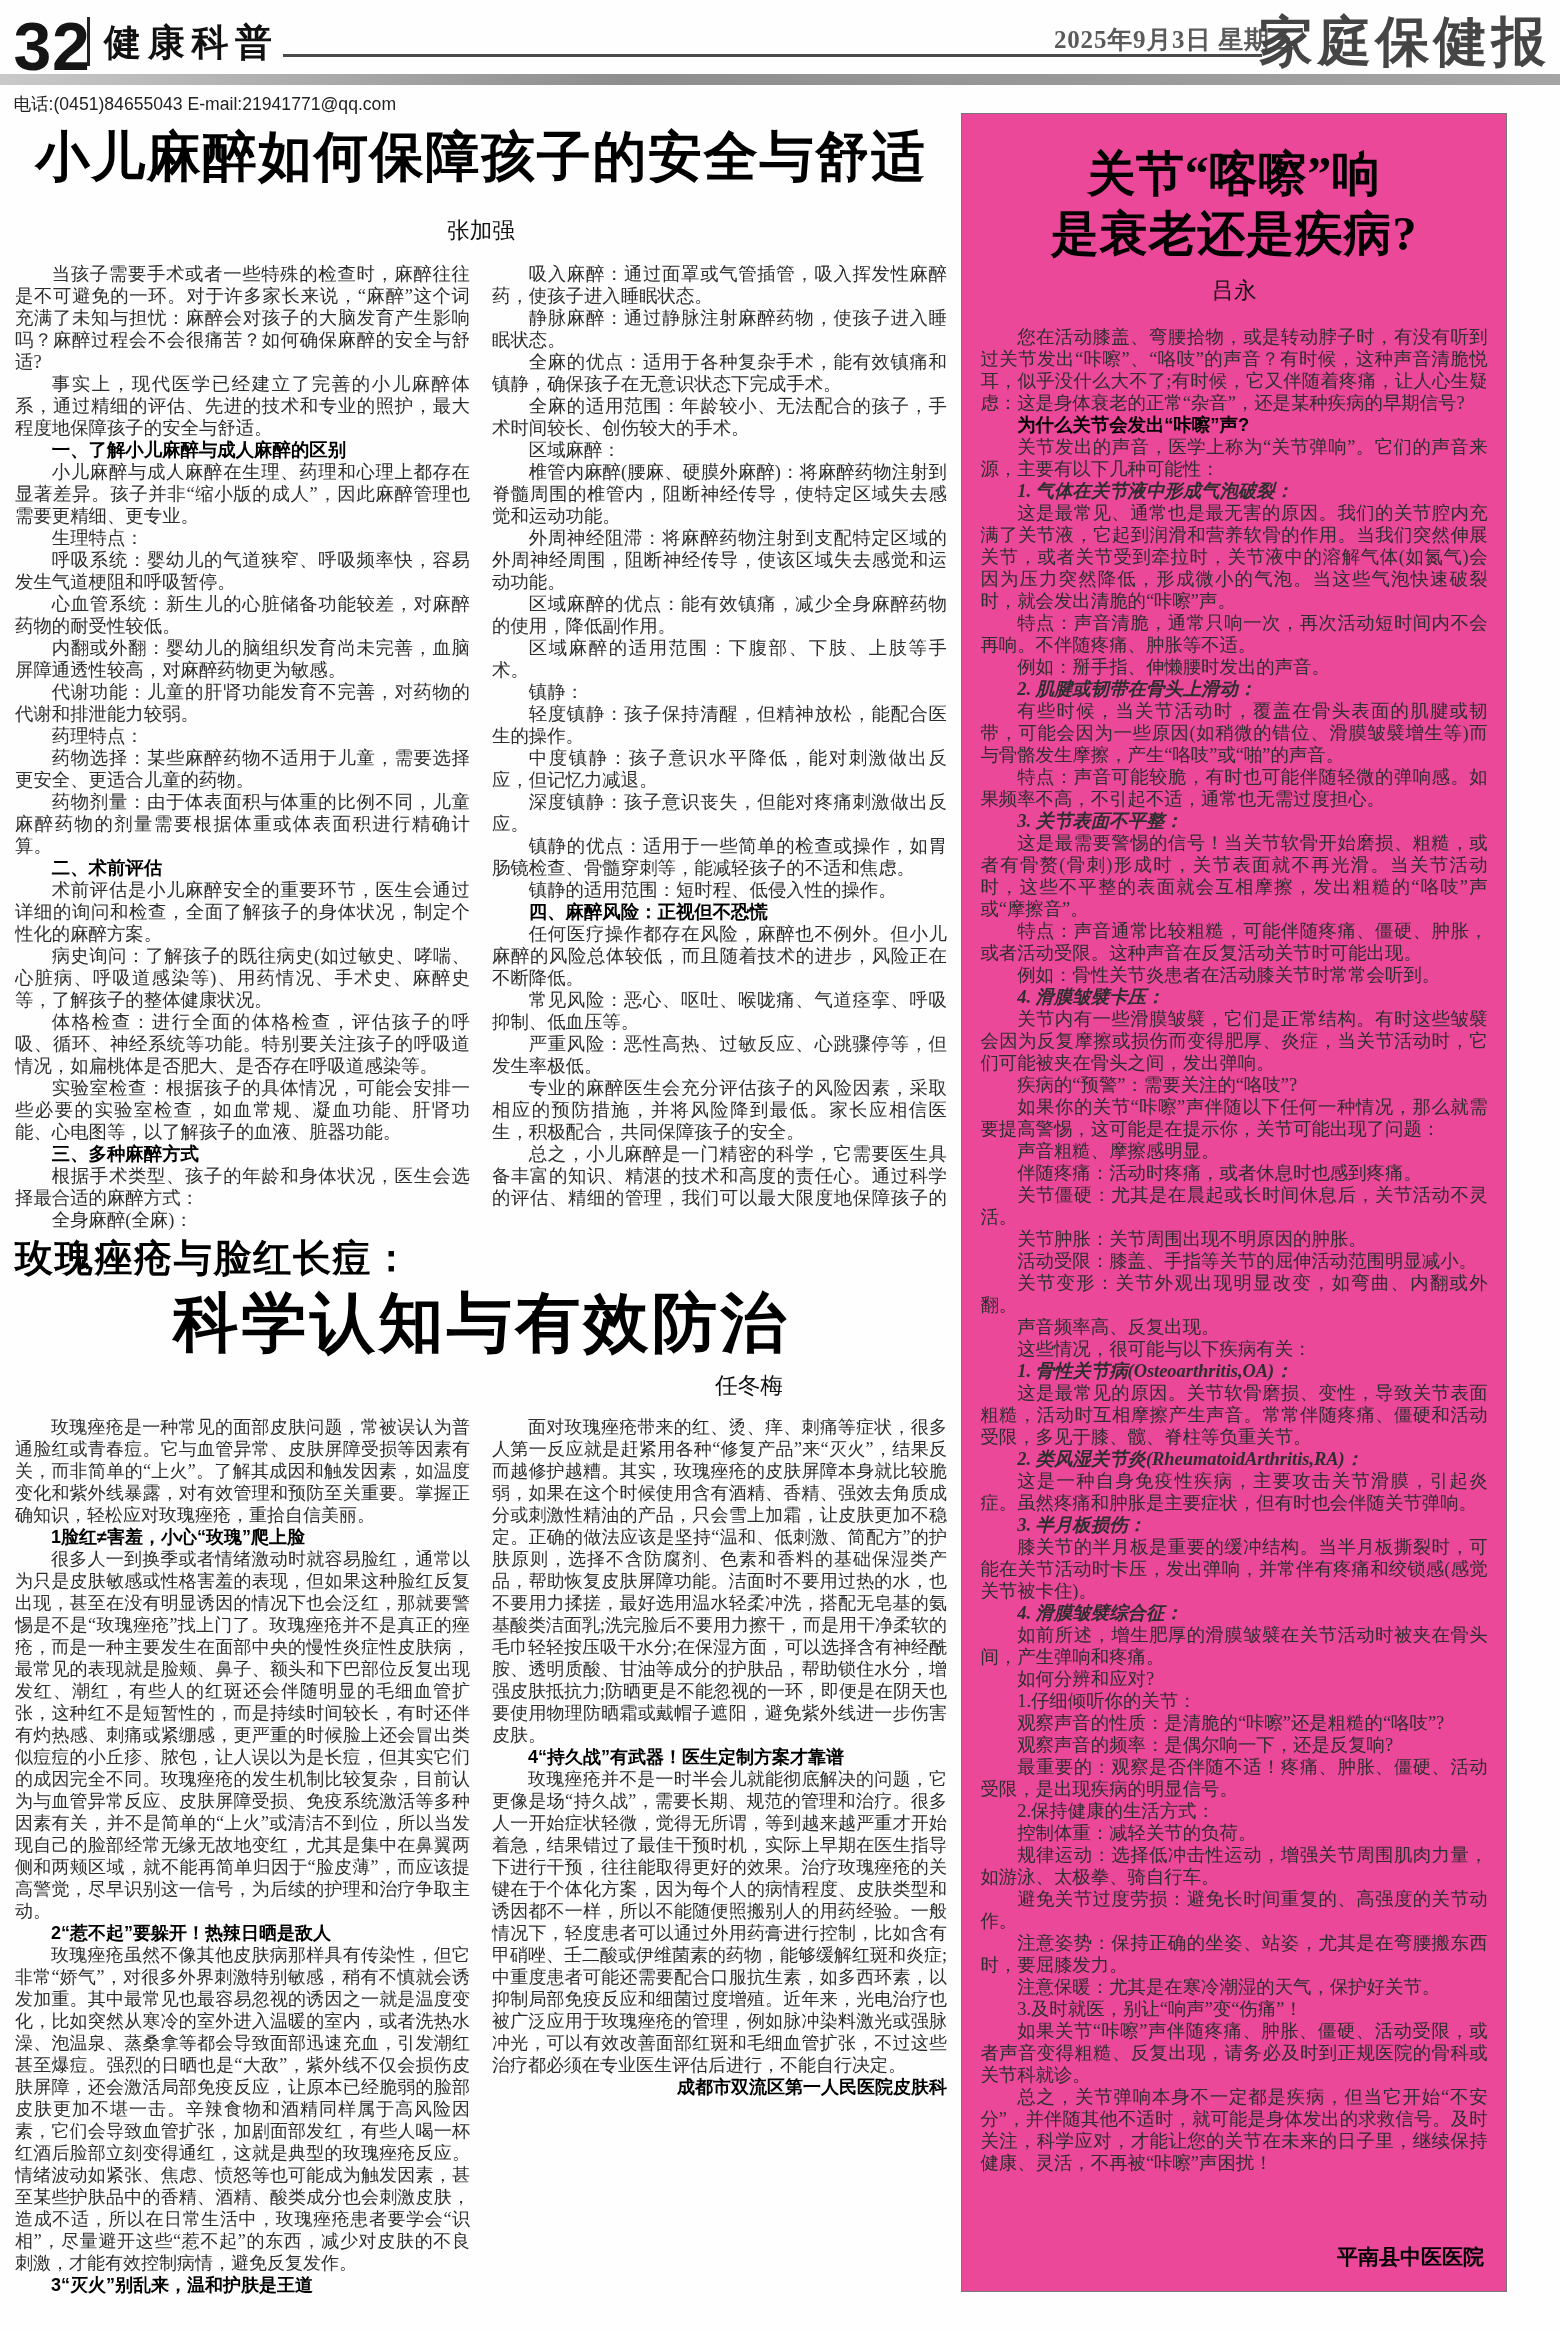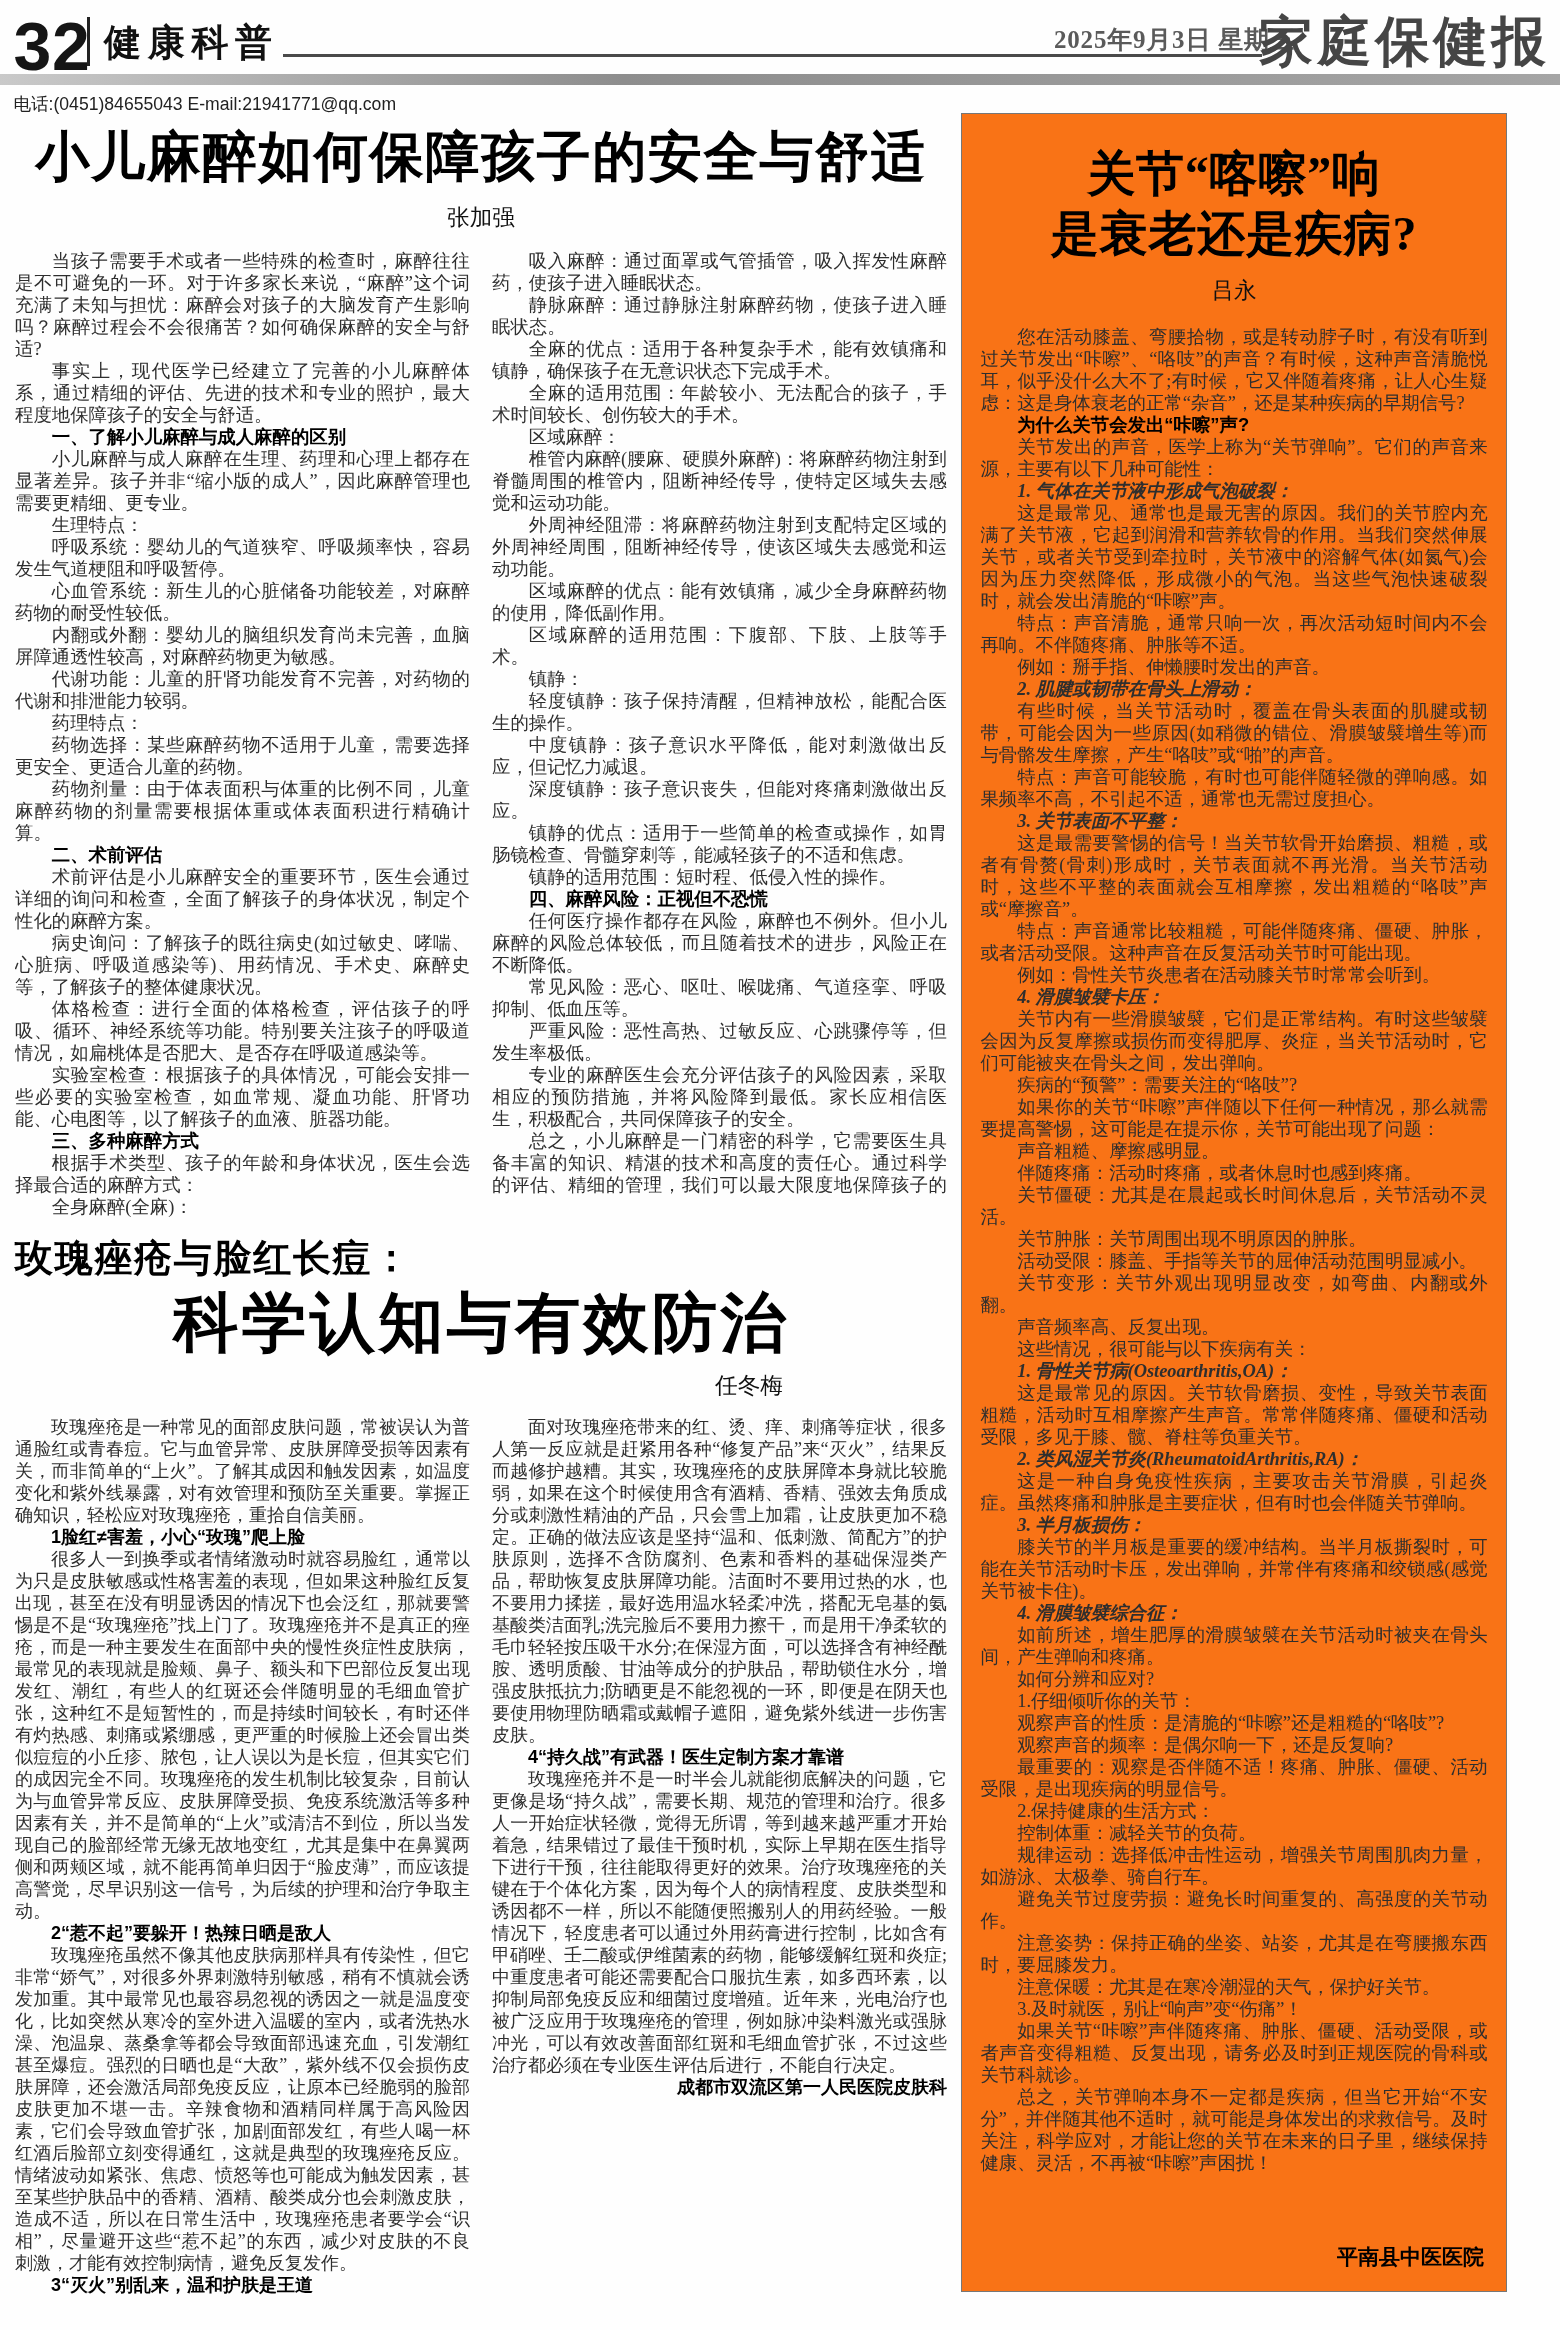--- a/index.html
+++ b/index.html
@@ -23,32 +23,32 @@
   
   .par{margin:0;text-indent:2em;text-align:justify;}
   .par.h{font-family:"Liberation Sans",sans-serif;font-weight:bold;color:#000;}
   .par.k{font-style:italic;font-weight:600;}
   .par.sig{text-indent:0;text-align:right;font-weight:bold;
            font-family:"Liberation Sans",sans-serif;color:#000;}
   .cols2{column-count:2;column-gap:22px;column-fill:auto;overflow:hidden;}
   
   #article1{position:absolute;left:15px;top:126px;width:932px;height:1113px;}
   .a1-title{text-align:center;font-size:54px;line-height:1.15;font-weight:900;color:#000000;letter-spacing:1.7px;}
-  .a1-author{text-align:center;font-size:22.6px;margin-top:14px;color:#111;}
+  .a1-author{text-align:center;font-size:22.6px;margin-top:27px;color:#111;}
   .a1-cols{margin-top:17px;height:979px;font-size:18.4px;line-height:22px;}
   
   #article2{position:absolute;left:15px;top:1238px;width:932px;height:1089px;}
   .a2-t1{font-size:38px;line-height:1.1;font-weight:900;color:#000;letter-spacing:1.7px;}
   .a2-t2{text-align:center;font-size:65px;line-height:1.1;font-weight:900;color:#000;
          letter-spacing:3.4px;margin-top:8.4px;}
   .a2-author{font-size:22.6px;margin-top:10px;text-align:center;padding-left:536px;color:#111;}
   .a2-cols{margin-top:15px;height:881px;font-size:18px;line-height:22px;}
   
   #article3{position:absolute;left:961px;top:113px;width:546px;height:2179px;
-            border:1.7px solid #777;box-sizing:border-box;padding:15px 18.4px;background:#f97316;}
+            border:1.7px solid #777;box-sizing:border-box;padding:15px 18.4px;background:#ec4899;}
   .a3-title{text-align:center;font-size:48px;line-height:1.24;font-weight:900;color:#000;
             margin-top:15px;letter-spacing:0.8px;}
   .a3-author{text-align:center;font-size:22.6px;margin-top:11.7px;color:#111;}
   .a3-body{margin-top:20px;height:1927px;overflow:hidden;font-size:18.4px;line-height:22px;}
   .a3-sig{position:absolute;right:22px;bottom:20px;font-family:"Liberation Sans",sans-serif;
           font-weight:bold;font-size:21px;color:#000;}
 </style>
 </head>
 <body>
 

